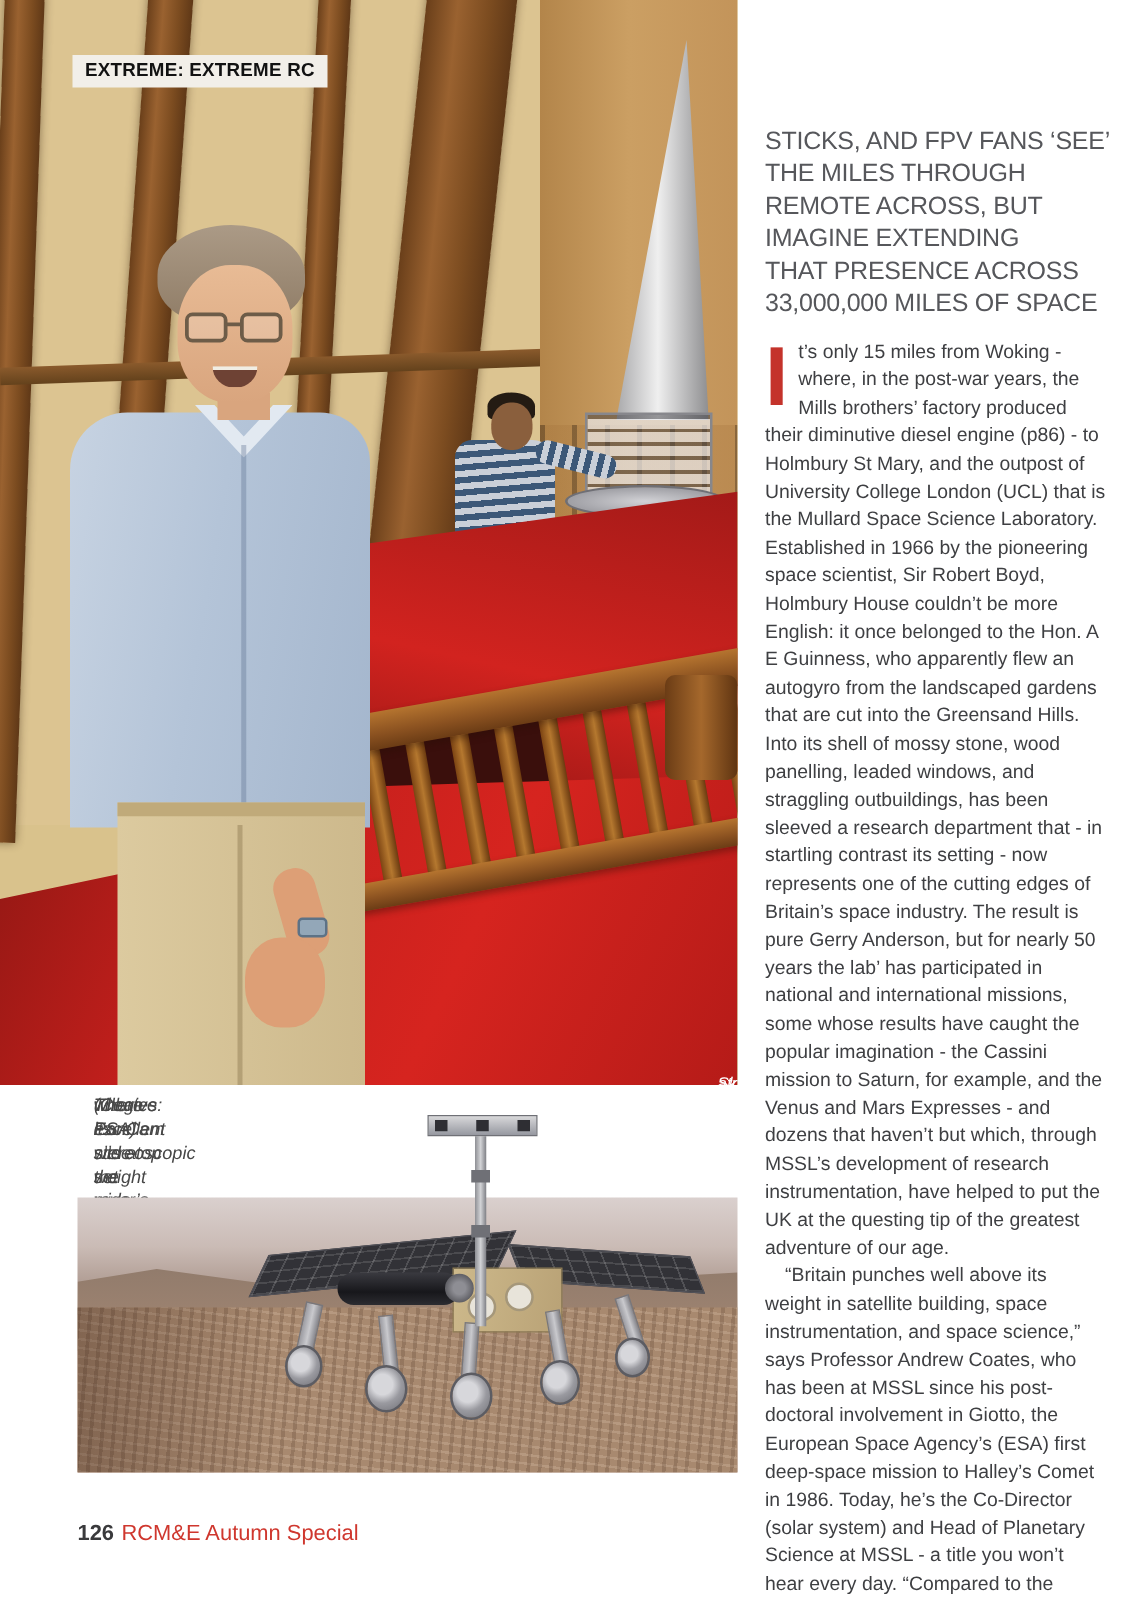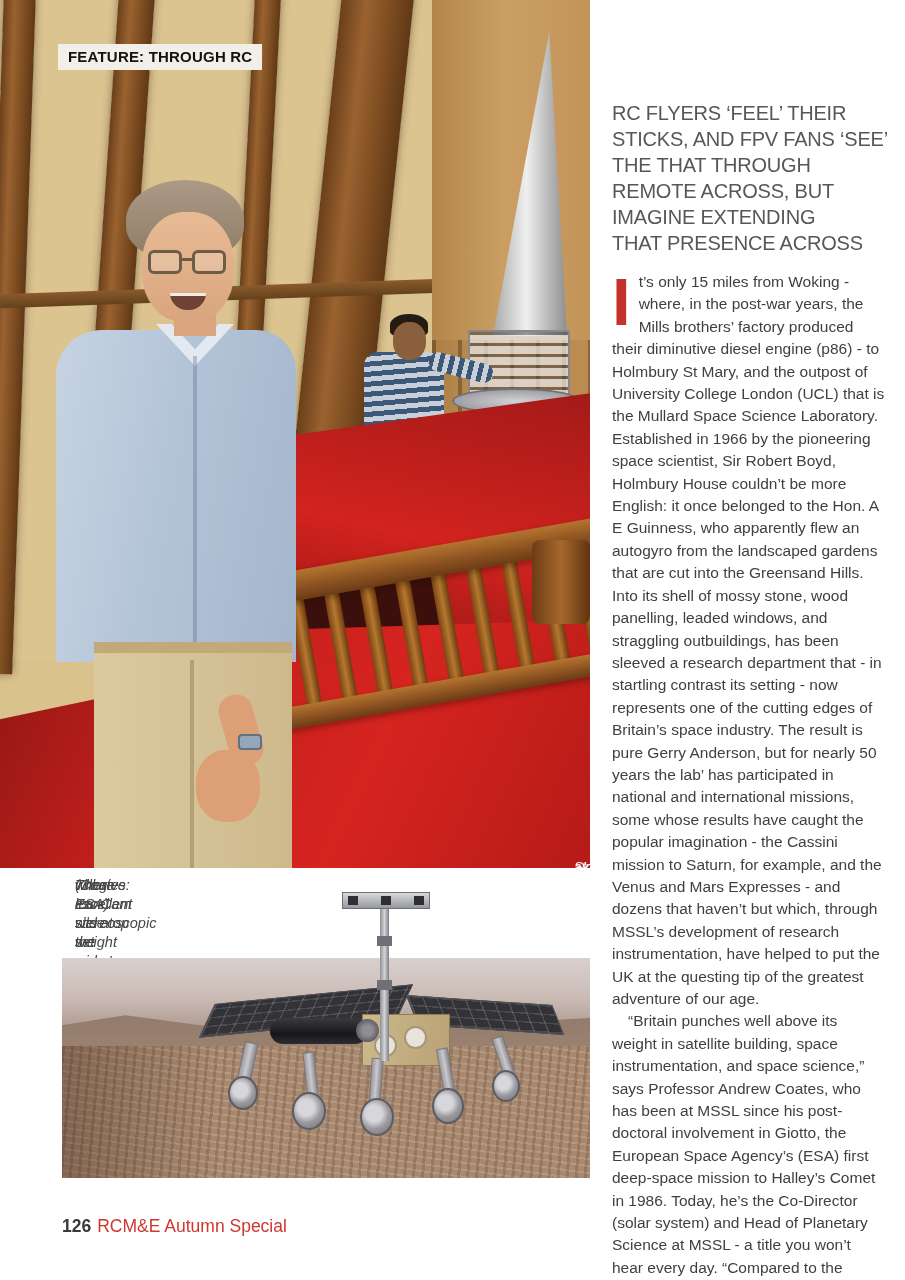--- a/index.html
+++ b/index.html
@@ -224,30 +224,30 @@
     <div class="m1-hands"></div>
 
     <div class="hero-caption">
       <div>Prof. Andrew Coates and the</div>
       <div>Skylark rocket used for upper</div>
       <div>atmosphere research at the start</div>
       <div>of Man’s journey for the stars</div>
     </div>
   </div>
 
-  <div class="kicker">FEATURE: THROUGH RC</div>
+  <div class="kicker">EXTREME: EXTREME RC</div>
 
   <div class="right-col">
     <div class="standfirst">
-      <div>RC FLYERS ‘FEEL’ THEIR</div>
       <div>STICKS, AND FPV FANS ‘SEE’</div>
-      <div>THE THAT THROUGH</div>
+      <div>THE MILES THROUGH</div>
       <div>REMOTE ACROSS, BUT</div>
       <div>IMAGINE EXTENDING</div>
       <div>THAT PRESENCE ACROSS</div>
+      <div>33,000,000 MILES OF SPACE</div>
     </div>
     <div class="body-text">
       <p><span class="drop">I</span><span>t’s only 15 miles from Woking - where, in the post-war years, the Mills brothers’ factory produced their diminutive diesel engine (p86) - to Holmbury St Mary, and the outpost of University College London (UCL) that is the Mullard Space Science Laboratory. Established in 1966 by the pioneering space scientist, Sir Robert Boyd, Holmbury House couldn’t be more English: it once belonged to the Hon. A E Guinness, who apparently flew an autogyro from the landscaped gardens that are cut into the Greensand Hills. Into its shell of mossy stone, wood panelling, leaded windows, and straggling outbuildings, has been sleeved a research department that - in startling contrast its setting - now represents one of the cutting edges of Britain’s space industry. The result is pure Gerry Anderson, but for nearly 50 years the lab’ has participated in national and international missions, some whose results have caught the popular imagination - the Cassini mission to Saturn, for example, and the Venus and Mars Expresses - and dozens that haven’t but which, through MSSL’s development of research instrumentation, have helped to put the UK at the questing tip of the greatest adventure of our age.</span></p>
       <p>“Britain punches well above its weight in satellite building, space instrumentation, and space science,” says Professor Andrew Coates, who has been at MSSL since his post-doctoral involvement in Giotto, the European Space Agency’s (ESA) first deep-space mission to Halley’s Comet in 1986. Today, he’s the Co-Director (solar system) and Head of Planetary Science at MSSL - a title you won’t hear every day. “Compared to the number of scientists involved” – who’re backed by Britain’s specialised engineering skills, Andrew’s quick to point out - “we have huge pockets of expertise and an amazing track record with many different projects,” from which emerge refereed publications that, in terms of their being cited as keystones in subsequent research, put us second only to the USA.</p>
 
     </div>
   </div>
 
   <div class="rover-fig">
     <div class="rover-caption">

